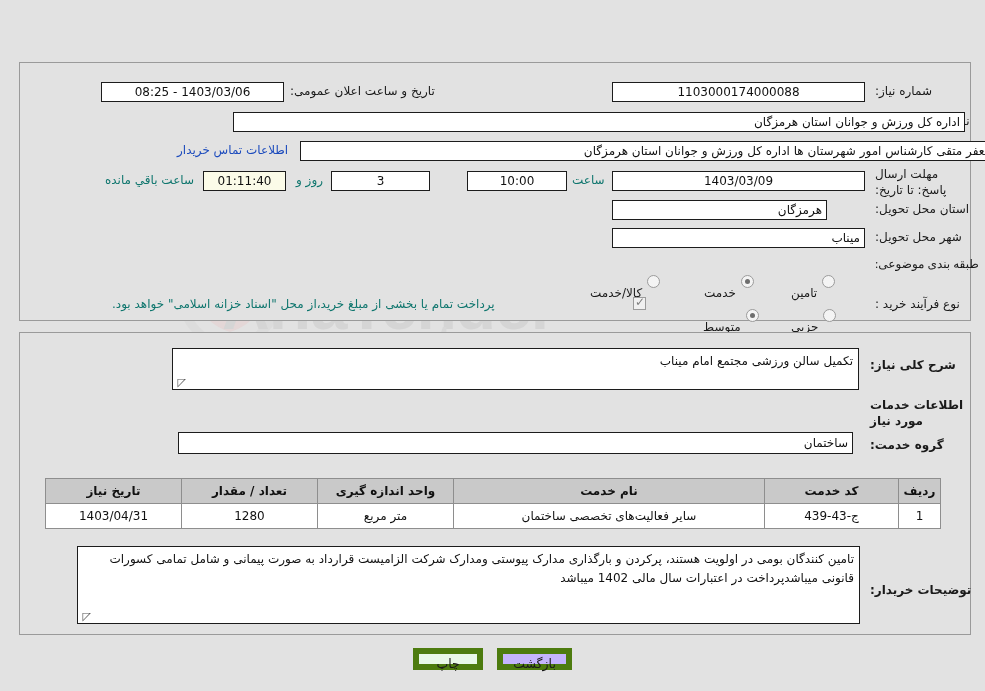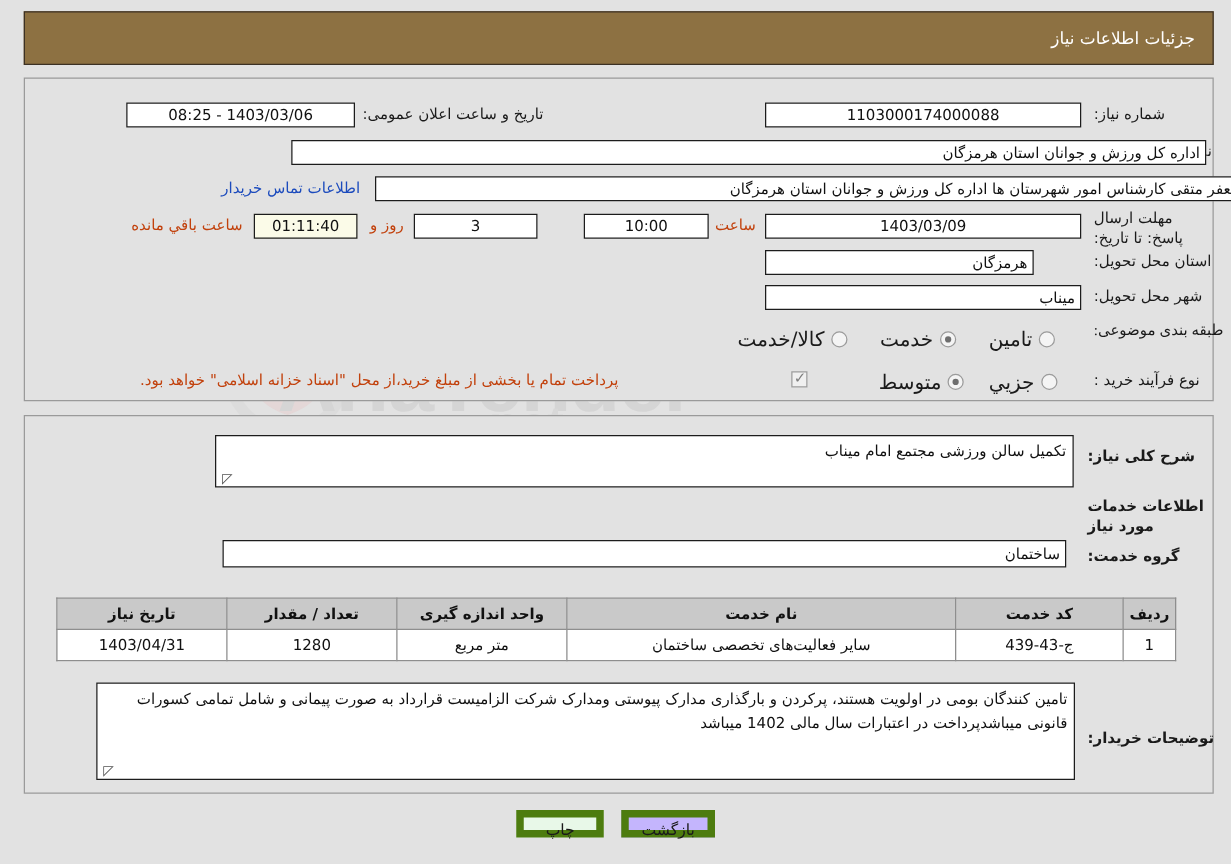--- a/index.html
+++ b/index.html
@@ -63,21 +63,21 @@
     line-height: 18px;
     padding: 0 4px;
     font-size: 12px;
     color: #111;
     text-align: right;
     overflow: hidden;
     white-space: nowrap;
   }
   .fld.center { text-align: center; }
   .fld.cream { background: #fbfbe8; }
-  .plain { font-size: 12px; color: #c2410c; }
+  .plain { font-size: 12px; color: #0f766e; }
   .link { color: #1c4bbd; font-size: 12px; cursor: pointer; }
 
   
   .radio {
     width: 13px; height: 13px;
     border-radius: 50%;
     border: 1px solid #9b9b9b;
     background: #f4f4f4;
     display: inline-block;
     position: relative;
@@ -85,21 +85,21 @@
   }
   .radio.on::after {
     content: "";
     position: absolute;
     left: 3px; top: 3px;
     width: 5px; height: 5px;
     border-radius: 50%;
     background: #6e6e6e;
   }
   .radio-group { display: flex; align-items: center; gap: 5px; }
-  .radio-label { font-size: 16px; }
+  .radio-label { font-size: 12px; margin-top: 24px; }
 
   .checkbox {
     width: 13px; height: 13px;
     border: 1px solid #9b9b9b;
     background: #f0f0f0;
     display: inline-block;
     position: relative;
     flex: none;
   }
   .checkbox.on::after {
@@ -224,23 +224,20 @@
       <path d="M52 2 L100 20 L100 62 C100 92 78 110 52 118 C26 110 4 92 4 62 L4 20 Z" fill="none" stroke="#d8d8d8" stroke-width="9"></path>
       <path d="M52 18 L84 30 L84 62 C84 82 70 94 52 100 C34 94 20 82 20 62 L20 30 Z" fill="#e8b8b8" opacity="0.55"></path>
     </svg>
     <div class="wm-text">AriaTender</div>
     <div class="wm-text2">.net</div>
     <svg class="wm-arrow" viewBox="0 0 120 66">
       <path d="M6 40 L70 40 L70 22 L114 46 L70 64 L70 50 L6 50 Z" fill="#eec9c9" opacity="0.75"></path>
     </svg>
   </div>
 
-  <div class="header-bar">
-    <span class="header-title">جزئیات اطلاعات نیاز</span>
-  </div>
 
   <div class="panel panel-top"></div>
 
   <div class="row" style="left:875px; top:83px;">
     <span class="lbl">شماره نیاز:</span>
   </div>
   <div class="fld center" style="position:absolute; left:612px; top:82px; width:253px;">1103000174000088</div>
 
   <div class="row" style="left:290px; top:83px;">
     <span class="lbl">تاریخ و ساعت اعلان عمومی:</span>

